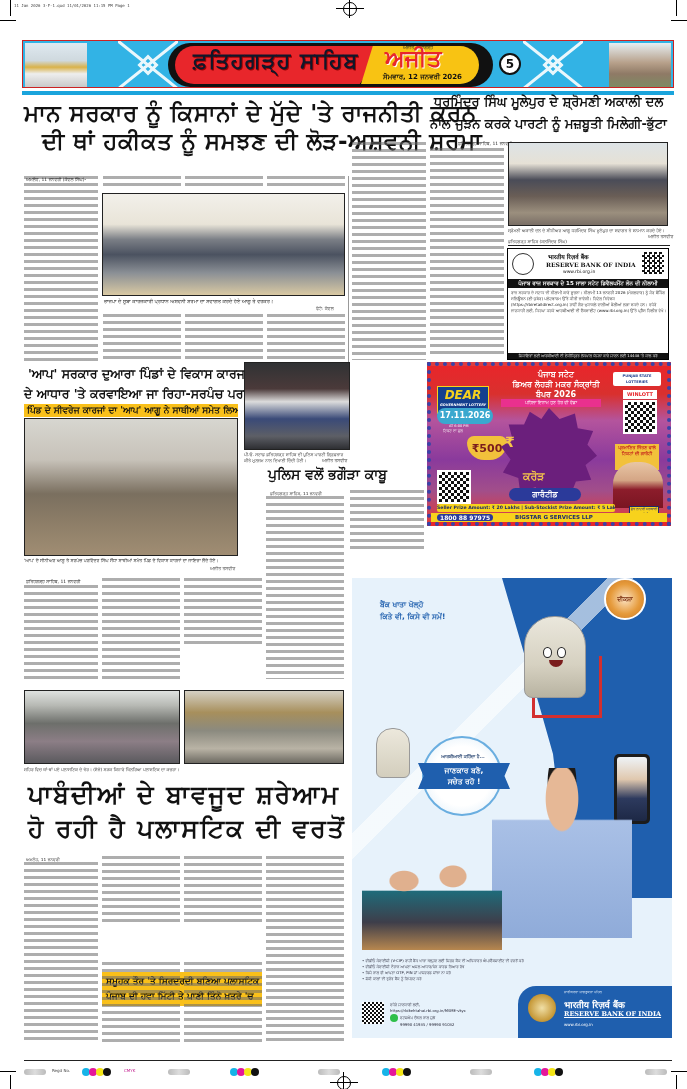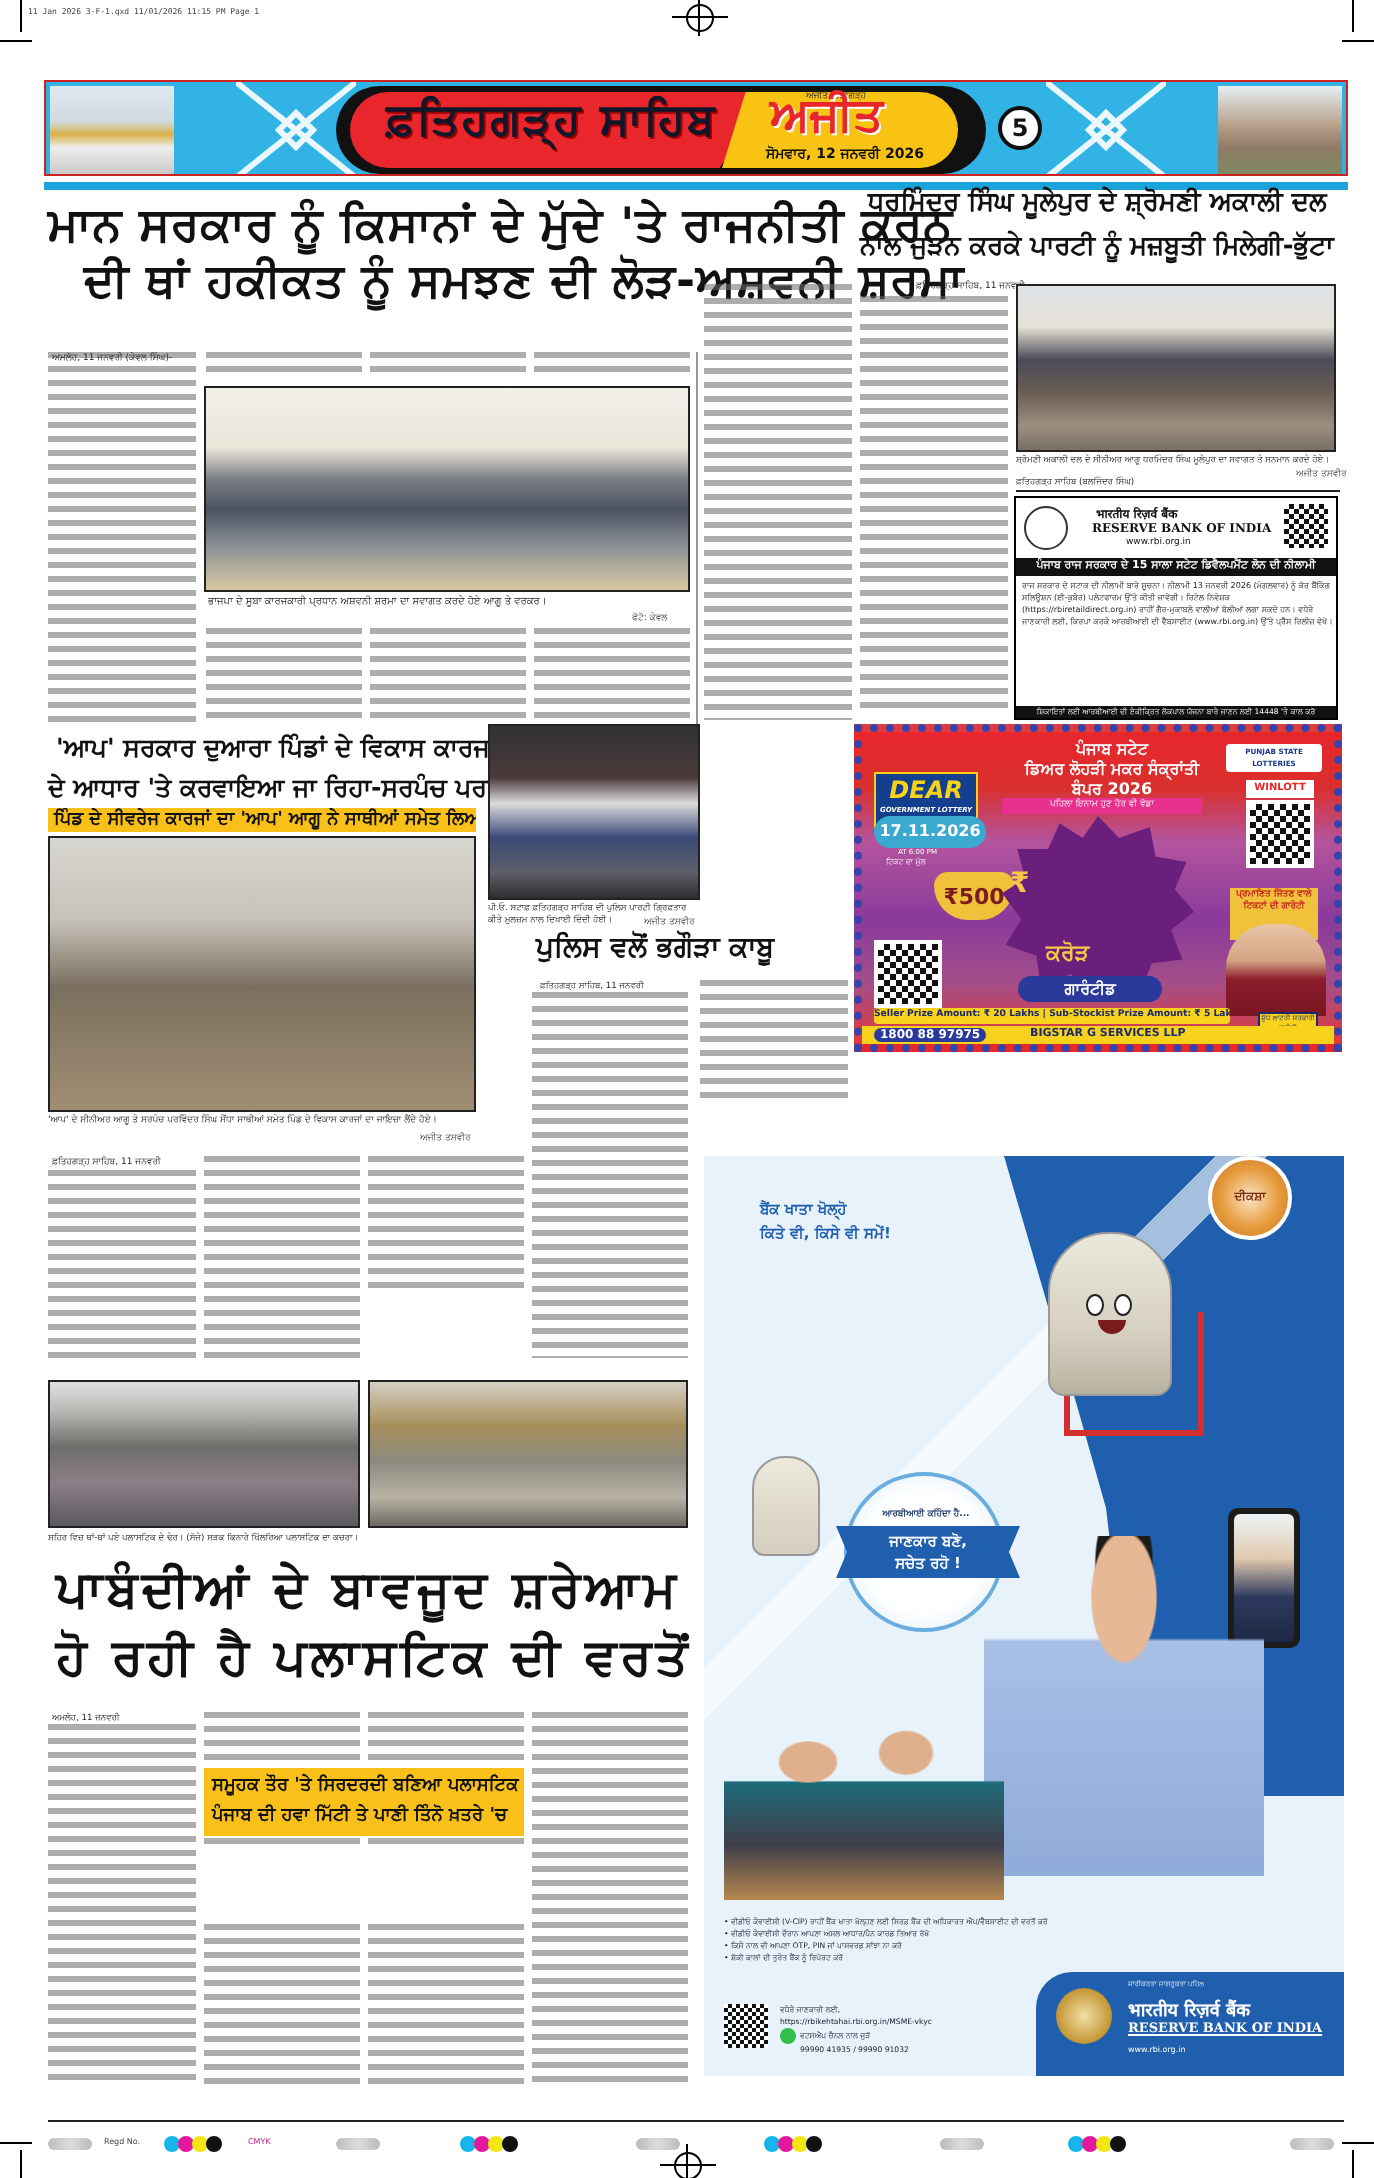--- a/index.html
+++ b/index.html
@@ -271,21 +271,21 @@
 <div class="photo ph-garbage" style="left:24px;top:690px;width:156px;height:74px;"></div>
 <div class="photo ph-road" style="left:184px;top:690px;width:160px;height:74px;"></div>
 <div class="caption" style="left:24px;top:766px;width:320px;font-size:4.3px;white-space:nowrap;overflow:hidden;">ਸ਼ਹਿਰ ਵਿਚ ਥਾਂ-ਥਾਂ ਪਏ ਪਲਾਸਟਿਕ ਦੇ ਢੇਰ। (ਸੱਜੇ) ਸੜਕ ਕਿਨਾਰੇ ਖਿੱਲਰਿਆ ਪਲਾਸਟਿਕ ਦਾ ਕਚਰਾ।</div>
 <div class="hl hl-xl" style="left:28px;top:780px;font-size:25px;letter-spacing:2px;">ਪਾਬੰਦੀਆਂ ਦੇ ਬਾਵਜੂਦ ਸ਼ਰੇਆਮ</div>
 <div class="hl hl-xl" style="left:28px;top:814px;font-size:25px;letter-spacing:2px;">ਹੋ ਰਹੀ ਹੈ ਪਲਾਸਟਿਕ ਦੀ ਵਰਤੋਂ</div>
 <div class="caption" style="left:26px;top:856px;font-size:4.3px;">ਅਮਲੋਹ, 11 ਜਨਵਰੀ</div>
 <div class="textfill" style="left:24px;top:862px;width:74px;height:180px;"></div>
 <div class="textfill" style="left:102px;top:856px;width:78px;height:66px;"></div>
 <div class="textfill" style="left:184px;top:856px;width:78px;height:66px;"></div>
 <div class="textfill" style="left:266px;top:856px;width:78px;height:186px;"></div>
-<div class="subhead-yellow2" style="left:102px;top:884px;width:160px;">
+<div class="subhead-yellow2" style="left:102px;top:972px;width:160px;">
   <div style="white-space:nowrap;font-size:9px;">ਸਮੂਹਕ ਤੌਰ 'ਤੇ ਸਿਰਦਰਦੀ ਬਣਿਆ ਪਲਾਸਟਿਕ</div>
   <div style="white-space:nowrap;font-size:9px;">ਪੰਜਾਬ ਦੀ ਹਵਾ ਮਿੱਟੀ ਤੇ ਪਾਣੀ ਤਿੰਨੋ ਖ਼ਤਰੇ 'ਚ</div>
 </div>
 <div class="textfill" style="left:102px;top:962px;width:78px;height:80px;"></div>
 <div class="textfill" style="left:184px;top:962px;width:78px;height:80px;"></div>
 <div class="bar-rule" style="left:24px;top:1060px;width:648px;"></div>
 
 <div class="rbi-ad">
   <div class="rbi-ad-blue"></div>
   <div class="rbi-ad-diag"></div>

